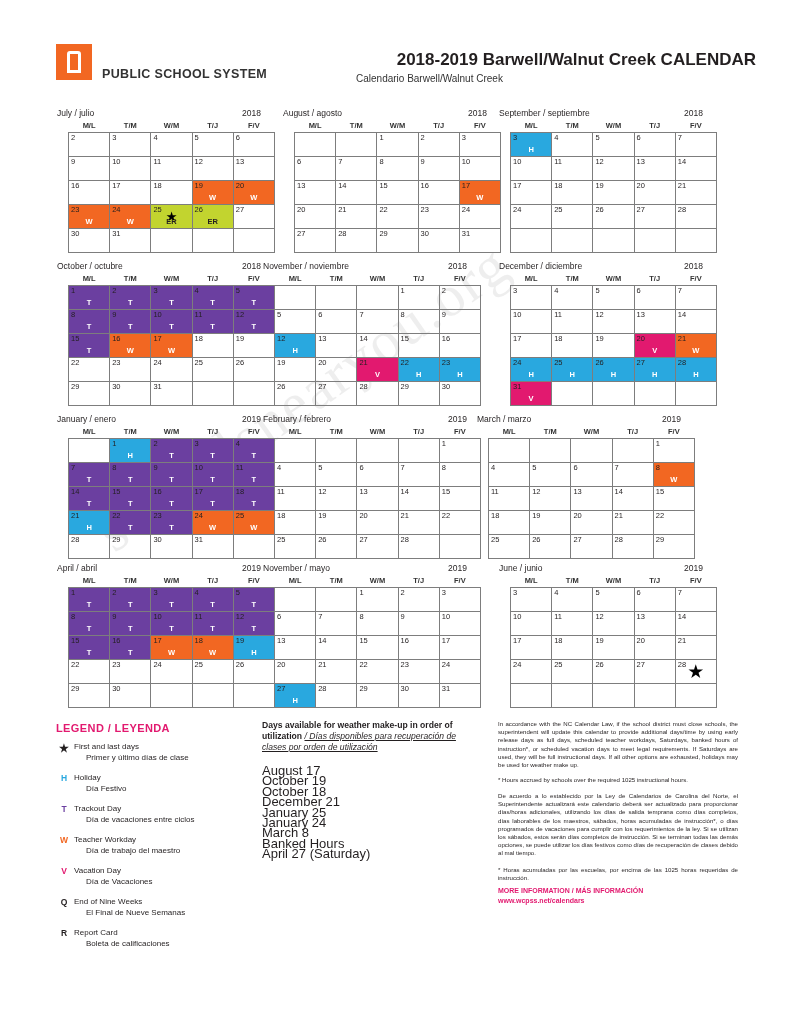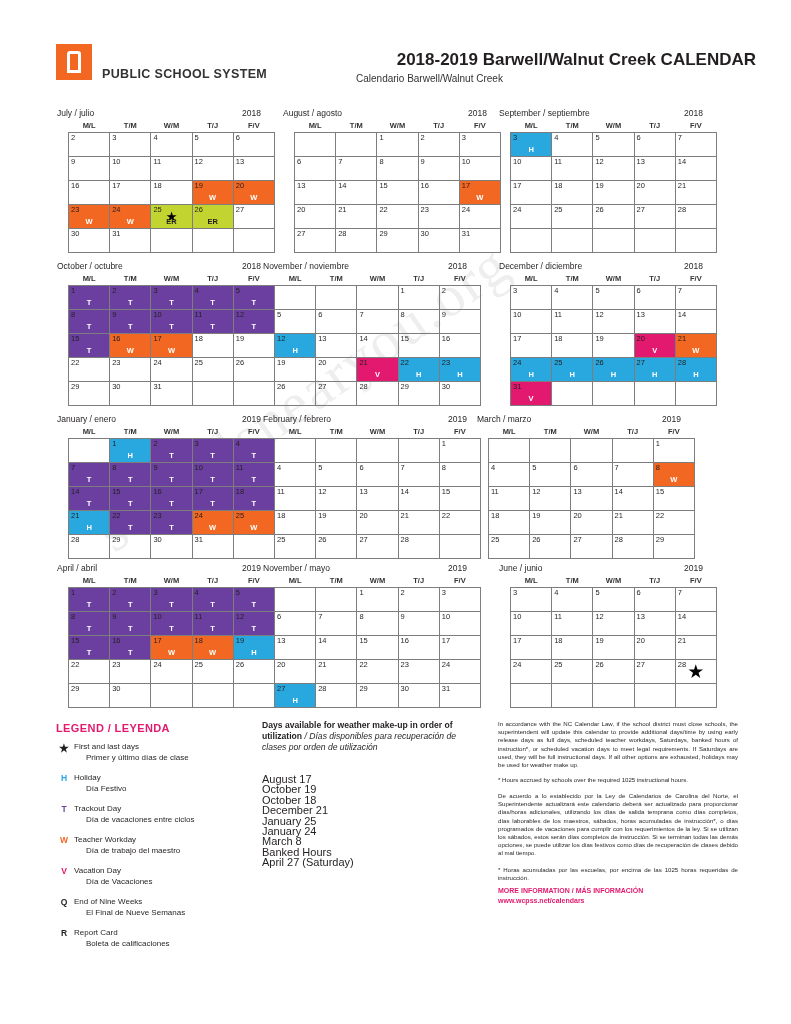--- a/index.html
+++ b/index.html
@@ -45,22 +45,22 @@
   .lg .l2{position:absolute;left:30px;top:11px;}
   .lg .sym.h{color:#29a8df;}
   .lg .sym.t{color:#6b3fa0;}
   .lg .sym.w{color:#f26722;}
   .lg .sym.v{color:#e2196f;}
   .lg .sym.q{color:#231f20;}
   .lg .sym.r{color:#231f20;}
 
   
   .mk-title{position:absolute;left:262px;top:720px;width:215px;font-size:8.6px;font-weight:bold;line-height:11px;}
-  .mk-title .es{font-weight:normal;font-style:italic;}
-  .mk-list{position:absolute;left:262px;top:766px;width:215px;font-size:11px;line-height:10.4px;margin-top:8px;}
+  .mk-title .es{font-weight:normal;font-style:italic;text-decoration:underline;}
+  .mk-list{position:absolute;left:262px;top:766px;width:215px;font-size:13px;line-height:10.4px;}
 
   
   .rt{position:absolute;left:498px;width:240px;font-size:6.1px;line-height:8.2px;color:#231f20;text-align:justify;}
   .rt.p1{top:720px;}
   .rt.p2{top:776px;}
   .rt.p3{top:792px;}
   .rt.p4{top:866px;}
   .more{position:absolute;left:498px;top:886px;width:240px;font-size:7px;font-weight:bold;color:#e2196f;line-height:10px;}
   .more a{color:#e2196f;text-decoration:none;}
 </style>

